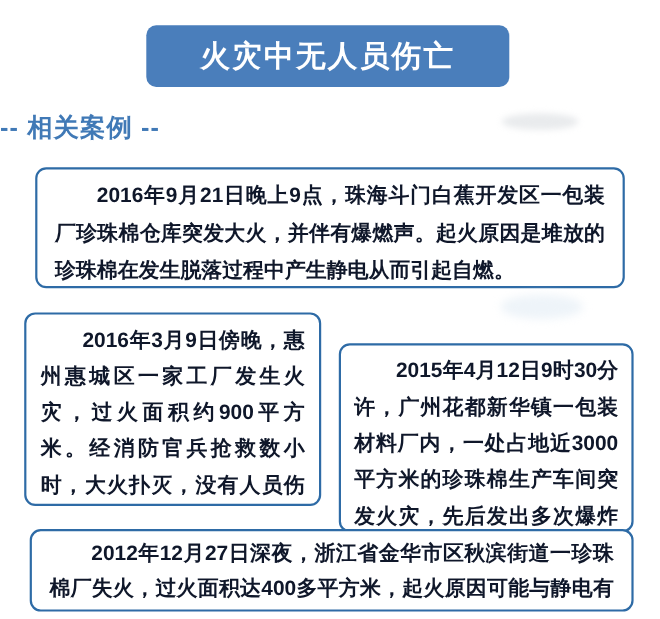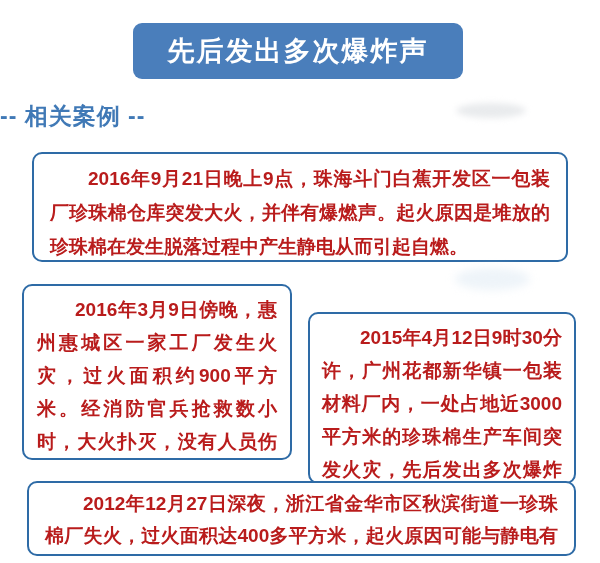--- a/index.html
+++ b/index.html
@@ -16,21 +16,21 @@
   }
   .subtitle{
     position:absolute;left:0;top:101px;width:600px;
     text-align:left;color:#4079b6;font-size:23px;font-weight:bold;
     letter-spacing:1px;
   }
   .case-box{
     position:absolute;box-sizing:border-box;
     border:2px solid #2e6ba6;border-radius:10px;
     background:#ffffff;
-    color:#b91c1c;font-weight:bold;
+    color:#0f172a;font-weight:bold;
     text-align:justify;text-indent:2em;
     overflow:hidden;
   }
   .case-1{left:32px;top:152px;width:536px;height:110px;
     padding:8px 16px;font-size:19px;line-height:34px;}
   .case-2{left:22px;top:284px;width:270px;height:176px;
     padding:7px 13px;font-size:19px;line-height:33px;}
   .case-3{left:308px;top:312px;width:268px;height:172px;
     padding:7px 12px;font-size:19px;line-height:33px;}
   .case-4{left:27px;top:481px;width:549px;height:75px;
@@ -40,21 +40,21 @@
   }
   .smudge-1{left:456px;top:103px;width:70px;height:15px;
     background:#e9ebed;filter:blur(3px);}
   .smudge-2{left:455px;top:268px;width:75px;height:22px;
     background:#eef4f9;filter:blur(4px);}
 </style>
 </head>
 <body>
 
 <div class="banner">
-  <span>先后发出多次爆炸声</span>
+  <span>火灾中无人员伤亡</span>
 </div>
 
 <div class="subtitle">-- 相关案例 --</div>
 
 <div class="case-box case-1">2016年9月21日晚上9点，珠海斗门白蕉开发区一包装厂珍珠棉仓库突发大火，并伴有爆燃声。起火原因是堆放的珍珠棉在发生脱落过程中产生静电从而引起自燃。</div>
 
 <div class="case-box case-2">2016年3月9日傍晚，惠州惠城区一家工厂发生火灾，过火面积约900平方米。经消防官兵抢救数小时，大火扑灭，没有人员伤亡。</div>
 
 <div class="case-box case-3">2015年4月12日9时30分许，广州花都新华镇一包装材料厂内，一处占地近3000平方米的珍珠棉生产车间突发火灾，先后发出多次爆炸声。火灾中无人员伤亡。</div>
 

